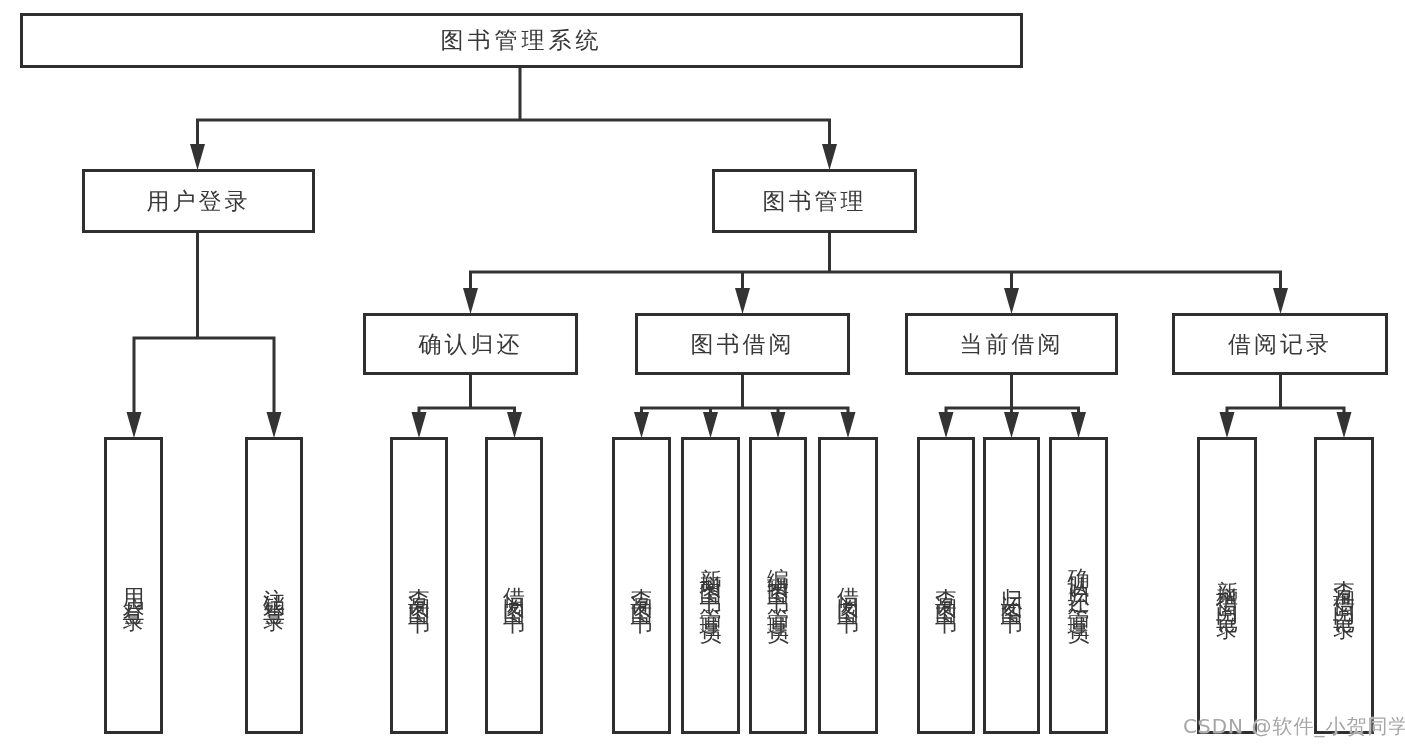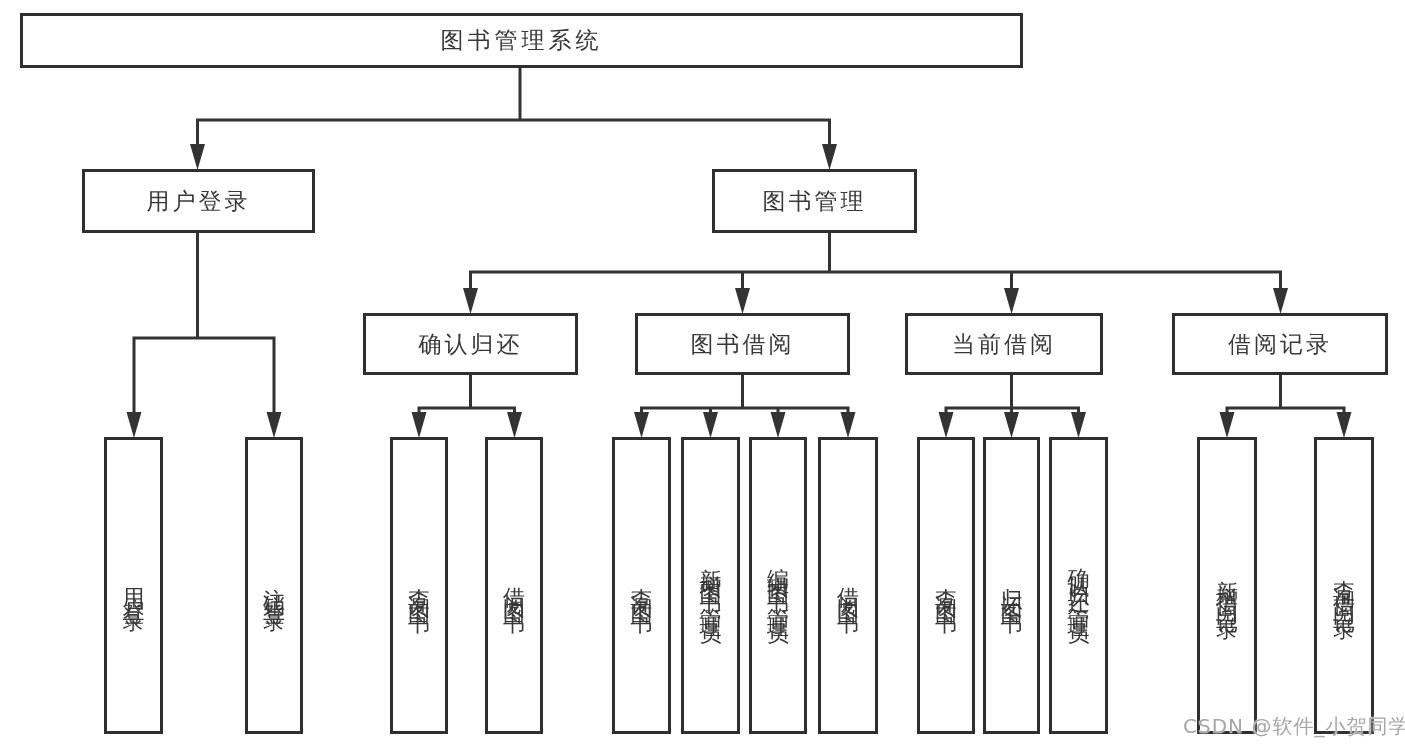--- a/index.html
+++ b/index.html
@@ -60,21 +60,21 @@
     <path d="M1227 438 L1219.5 412 L1234.5 412 Z M1344 438 L1336.5 412 L1351.5 412 Z" fill="var(--line,#333)"></path>
   </svg>
 
   <div class="box root" style="left:20px;top:13px;width:1003px;height:55px">图书管理系统</div>
 
   <div class="box mid" style="left:82px;top:169px;width:233px;height:64px">用户登录</div>
   <div class="box mid" style="left:712px;top:169px;width:205px;height:64px">图书管理</div>
 
   <div class="box mid" style="left:363px;top:313px;width:215px;height:62px">确认归还</div>
   <div class="box mid" style="left:635px;top:313px;width:215px;height:62px">图书借阅</div>
-  <div class="box mid" style="left:905px;top:313px;width:198px;height:62px">当前借阅</div>
+  <div class="box mid" style="left:905px;top:313px;width:213px;height:62px">当前借阅</div>
   <div class="box mid" style="left:1172px;top:313px;width:216px;height:62px">借阅记录</div>
 
   <div class="box leaf" style="left:104px;width:59px">用户登录</div>
   <div class="box leaf" style="left:245px;width:58px">注销登录</div>
 
   <div class="box leaf" style="left:390px;width:58px">查询图书</div>
   <div class="box leaf" style="left:485px;width:58px">借阅图书</div>
 
   <div class="box leaf" style="left:612px;width:59px">查询图书</div>
   <div class="box leaf" style="left:681px;width:59px">新增图书（管理员）</div>

